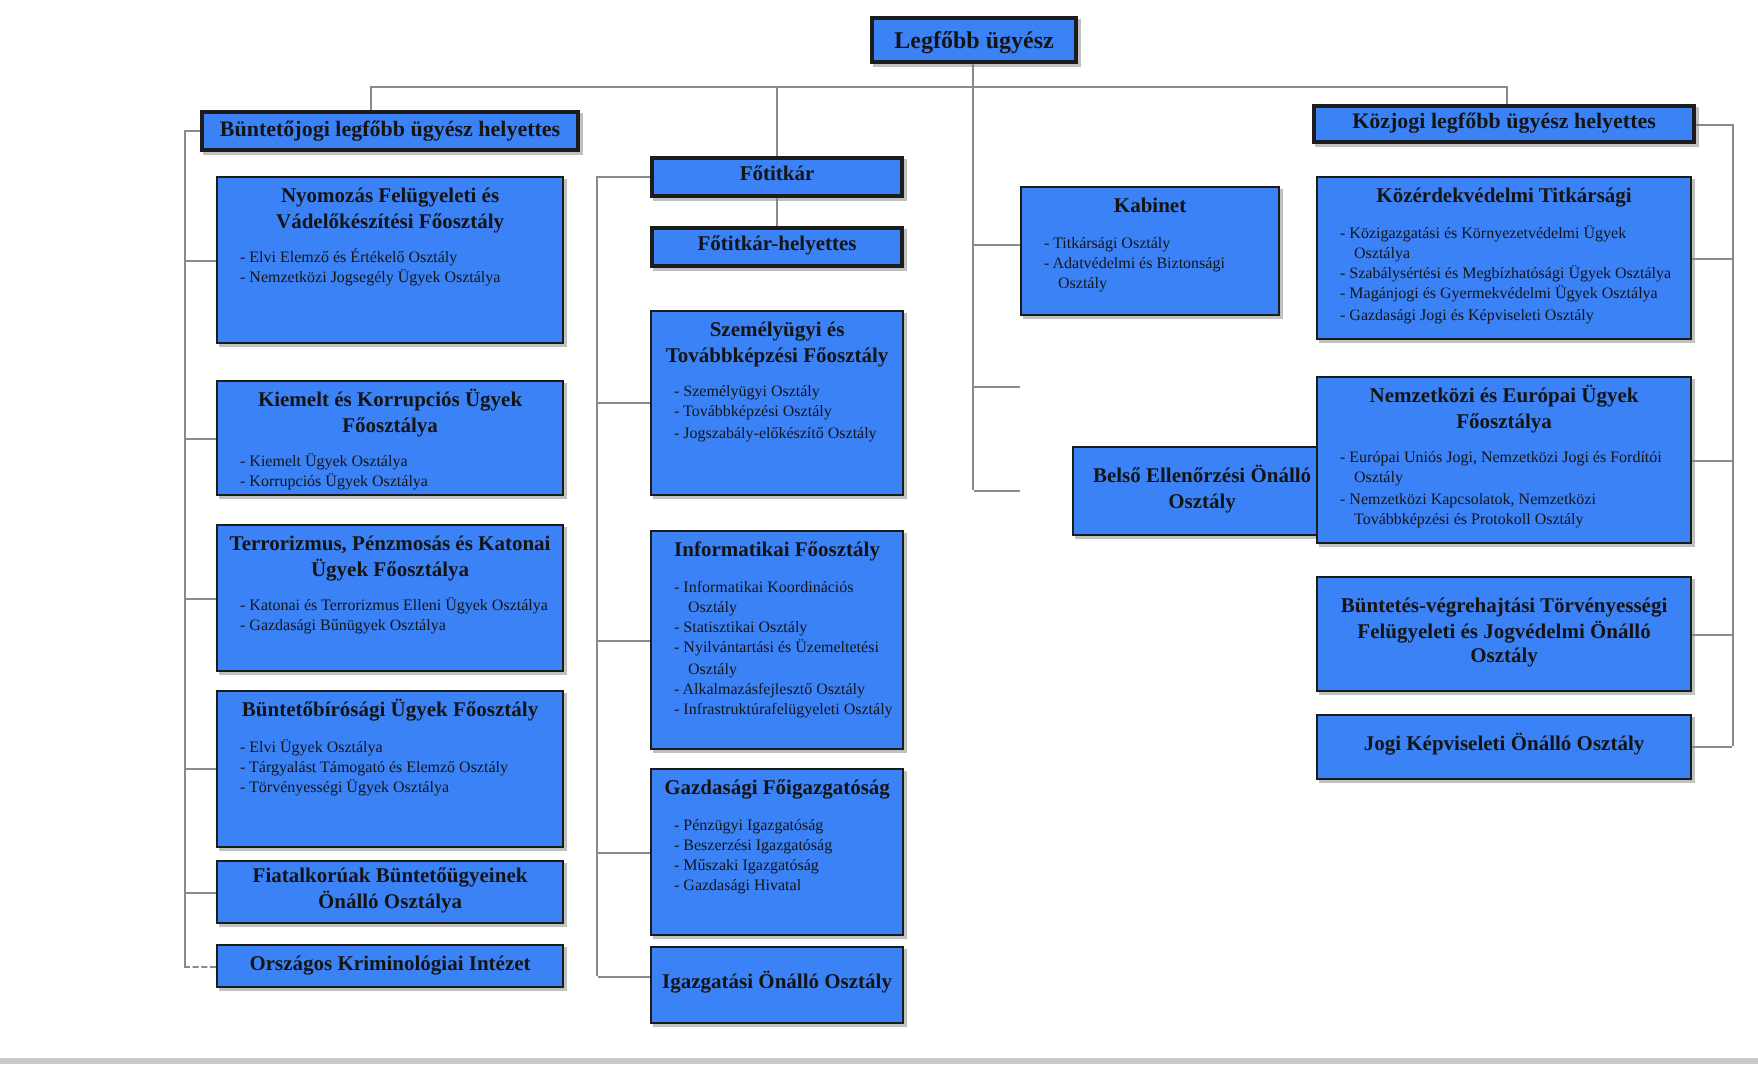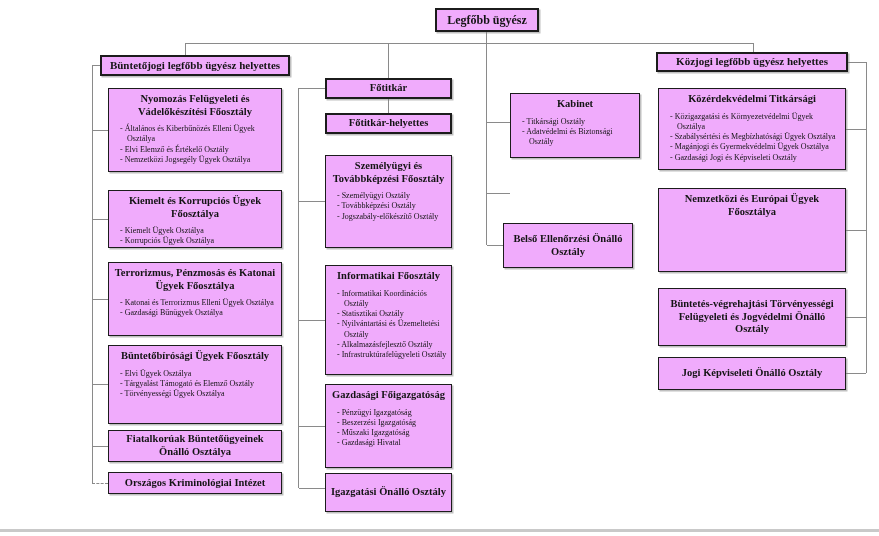--- a/index.html
+++ b/index.html
@@ -3,21 +3,21 @@
 <meta charset="utf-8">
 <style>
   * { margin:0; padding:0; box-sizing:border-box; }
   html,body { background:#ffffff; }
   body { font-family:"Liberation Serif","DejaVu Serif",serif; color:#141414; }
   .canvas { position:relative; width:879px; height:536px; background:#fff; overflow:hidden; }
   .ln { position:absolute; background:var(--line,#8a8a8a); }
   .ln.h { height:1px; }
   .ln.v { width:1px; }
   .dash { position:absolute; height:0; border-top:1px dashed #8a8a8a; }
-  .box { position:absolute; background:#f0abfc; border:1.5px solid var(--border,#1c1c1c);
+  .box { position:absolute; background:#3b82f6; border:1.5px solid var(--border,#1c1c1c);
          box-shadow:1.5px 1.5px 0 rgba(130,130,130,.5); padding:4px;font-family:Liberation Serif, serif; }
   .box.bold2 { border-width:2px; }
   .box.center { display:flex; align-items:center; justify-content:center; padding:1px 2px; }
   .box-title { font-weight:bold; text-align:center; font-size:10.5px; line-height:1.2; }
   .box-title.hdr { font-size:11px; white-space:nowrap; }
   .box-title.root { font-size:12px; white-space:nowrap; }
   .box-items { margin-top:6px; padding-left:5px; font-size:8px; line-height:1.28; text-align:left; }
   .item { padding-left:9px; text-indent:-7px; }
   .item::before { content:"- "; }
   .scan-edge { position:absolute; left:0; top:529px; width:879px; height:3px; background:#c9c9c9; }
@@ -65,21 +65,20 @@
   <div class="box bold2 center" style="left:435px;top:8px;width:104px;height:24px">
     <div class="box-title root">Legfőbb ügyész</div>
   </div>
 
   <div class="box bold2 center" style="left:100px;top:55px;width:190px;height:21px">
     <div class="box-title hdr">Büntetőjogi legfőbb ügyész helyettes</div>
   </div>
   <div class="box" style="left:108px;top:88px;width:174px;height:84px">
     <div class="box-title">Nyomozás Felügyeleti és Vádelőkészítési Főosztály</div>
     <div class="box-items">
-        <div class="item">Általános és Kiberbűnözés Elleni Ügyek Osztálya</div>
         <div class="item">Elvi Elemző és Értékelő Osztály</div>
         <div class="item">Nemzetközi Jogsegély Ügyek Osztálya</div>
       </div>
   </div>
   <div class="box" style="left:108px;top:190px;width:174px;height:58px">
     <div class="box-title">Kiemelt és Korrupciós Ügyek Főosztálya</div>
     <div class="box-items">
         <div class="item">Kiemelt Ügyek Osztálya</div>
         <div class="item">Korrupciós Ügyek Osztálya</div>
       </div>
@@ -143,38 +142,42 @@
     <div class="box-title">Igazgatási Önálló Osztály</div>
   </div>
 
   <div class="box" style="left:510px;top:93px;width:130px;height:65px">
     <div class="box-title">Kabinet</div>
     <div class="box-items">
         <div class="item">Titkársági Osztály</div>
         <div class="item">Adatvédelmi és Biztonsági Osztály</div>
       </div>
   </div>
-  <div class="box center" style="left:503px;top:223px;width:130px;height:45px">
+  <div class="box center" style="left:536px;top:223px;width:130px;height:45px">
     <div class="box-title">Belső Ellenőrzési Önálló Osztály</div>
   </div>
 
   <div class="box bold2 center" style="left:656px;top:52px;width:192px;height:20px">
     <div class="box-title hdr">Közjogi legfőbb ügyész helyettes</div>
   </div>
   <div class="box" style="left:658px;top:88px;width:188px;height:82px">
     <div class="box-title">Közérdekvédelmi Titkársági</div>
     <div class="box-items">
         <div class="item">Közigazgatási és Környezetvédelmi Ügyek Osztálya</div>
         <div class="item">Szabálysértési és Megbízhatósági Ügyek Osztálya</div>
         <div class="item">Magánjogi és Gyermekvédelmi Ügyek Osztálya</div>
         <div class="item">Gazdasági Jogi és Képviseleti Osztály</div>
       </div>
   </div>
   <div class="box" style="left:658px;top:188px;width:188px;height:84px">
     <div class="box-title">Nemzetközi és Európai Ügyek Főosztálya</div>
+    <div class="box-items">
+        <div class="item">Európai Uniós Jogi, Nemzetközi Jogi és Fordítói Osztály</div>
+        <div class="item">Nemzetközi Kapcsolatok, Nemzetközi Továbbképzési és Protokoll Osztály</div>
+      </div>
   </div>
   <div class="box center" style="left:658px;top:288px;width:188px;height:58px">
     <div class="box-title">Büntetés-végrehajtási Törvényességi Felügyeleti és Jogvédelmi Önálló Osztály</div>
   </div>
   <div class="box center" style="left:658px;top:357px;width:188px;height:33px">
     <div class="box-title">Jogi Képviseleti Önálló Osztály</div>
   </div>
 
   <div class="scan-edge"></div>
 </div>

